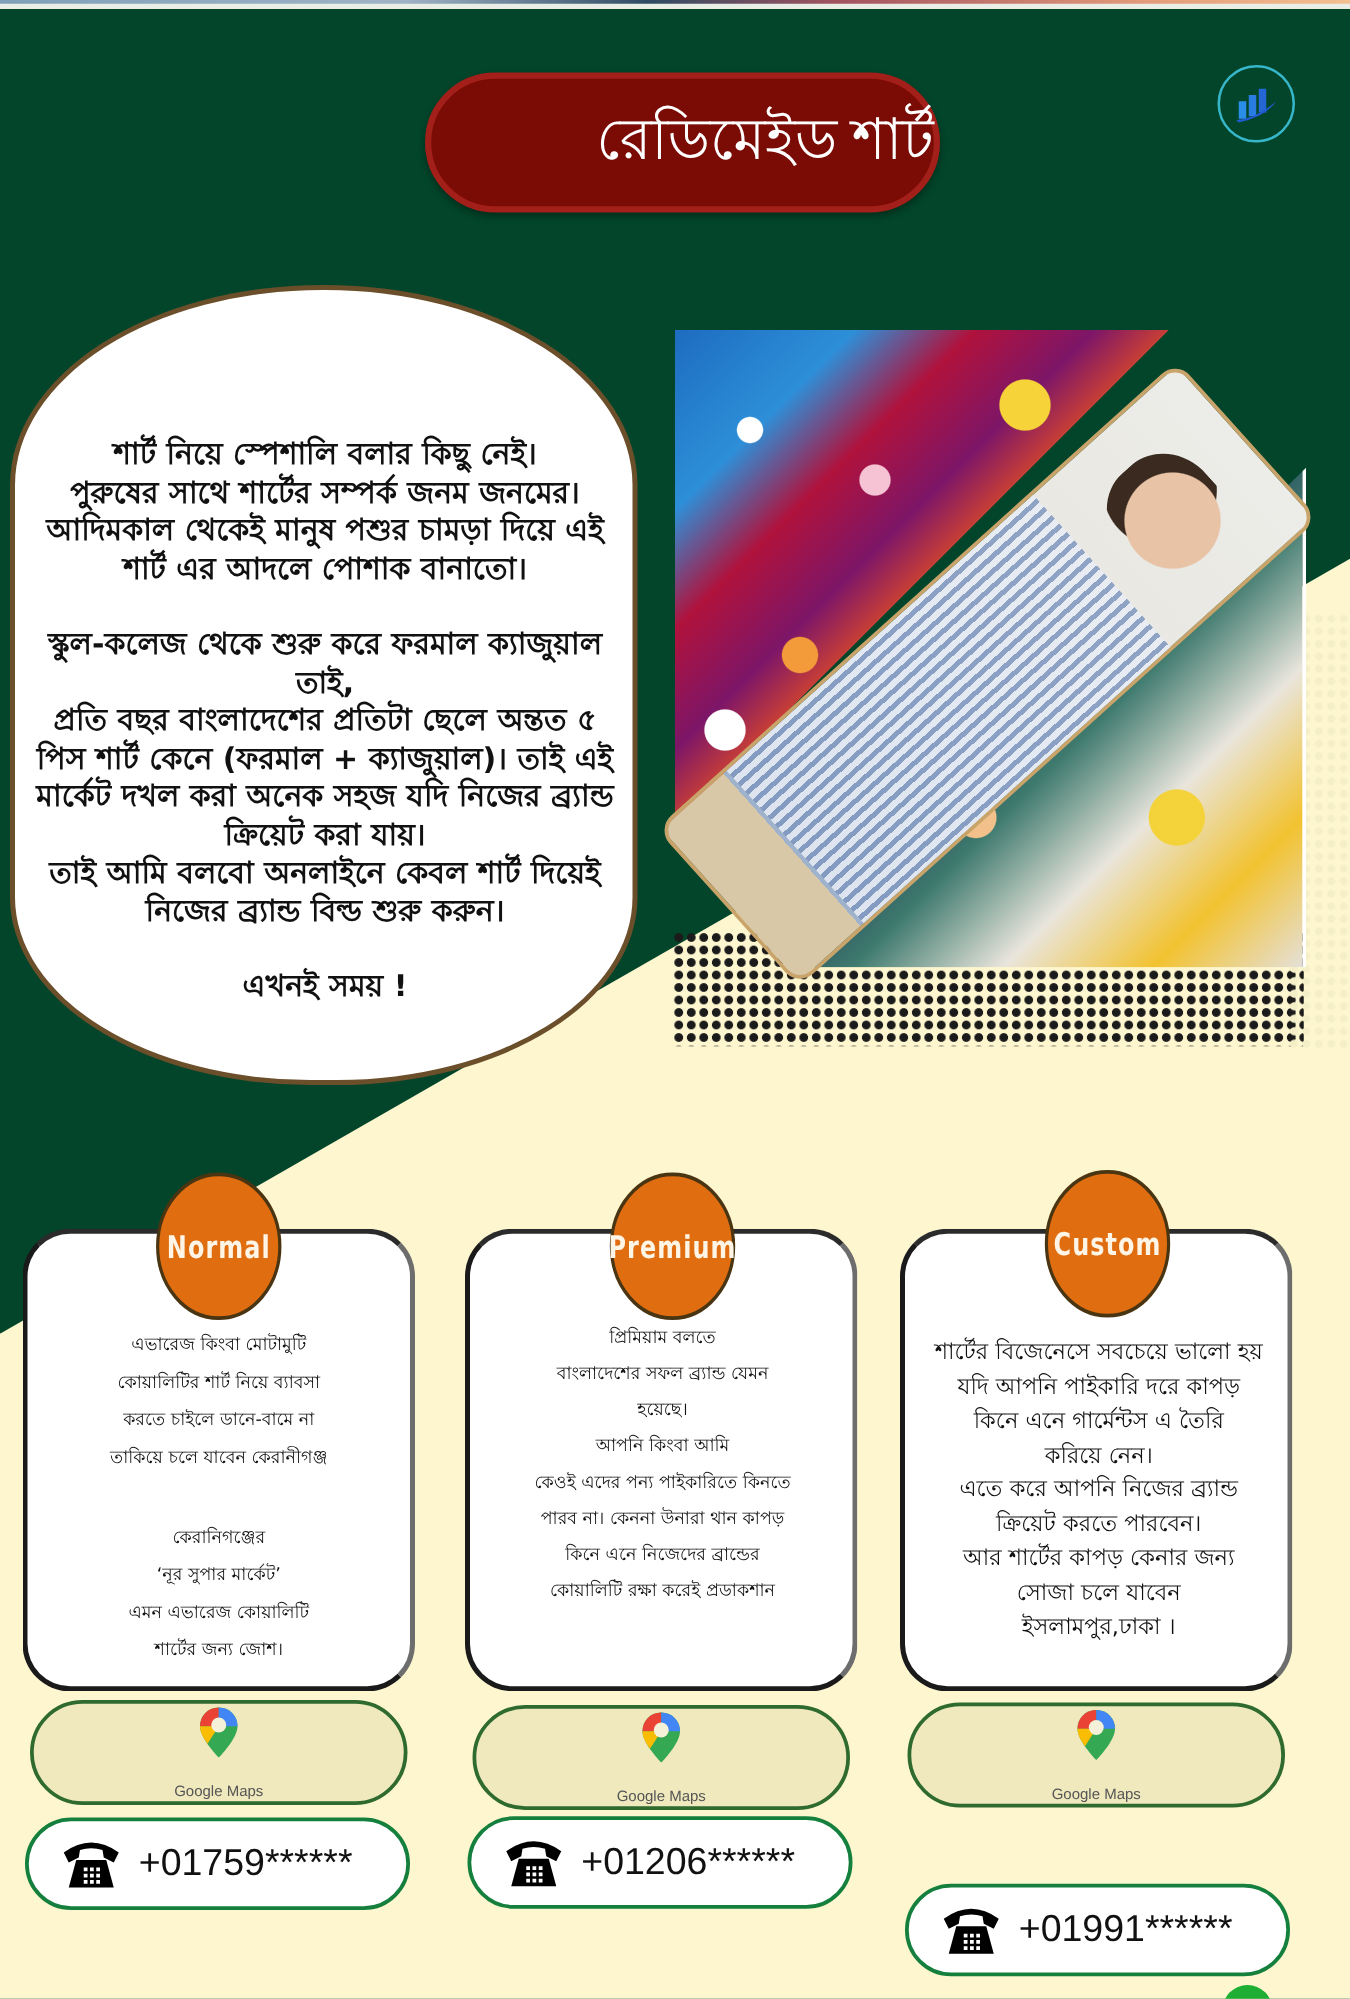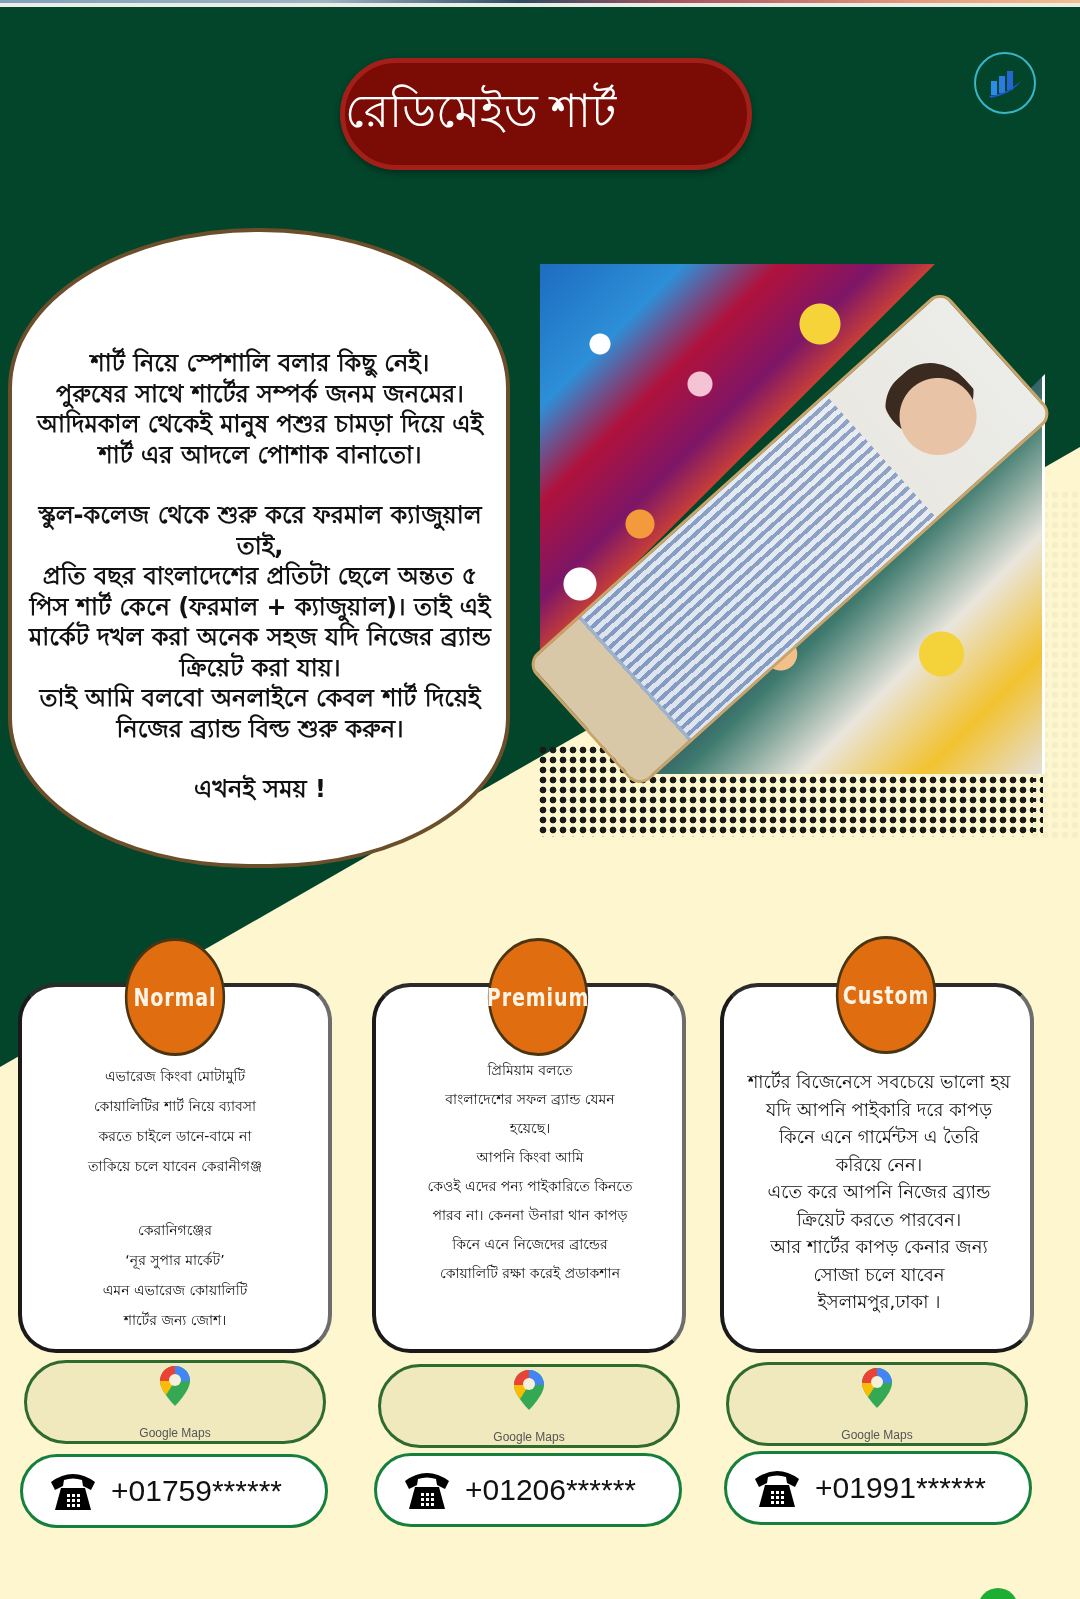--- a/index.html
+++ b/index.html
@@ -16,22 +16,22 @@
   .top-strip2 { position: absolute; left: 0; top: 3px; width: 1080px; height: 4px; background: #e9efe6; }
   .bg-green {
     position: absolute; left: 0; top: 7px; width: 1080px; height: 1100px;
     background: #02452a;
     clip-path: polygon(0 0, 100% 0, 100% 440px, 0 1060px);
   }
   .title-pill {
     position: absolute; left: 340px; top: 58px; width: 412px; height: 112px;
     border-radius: 56px; background: #7a0c05;
     border: 5px solid #a21f1a;
-    display: flex; align-items: center; justify-content: flex-start;
-    color: #fff; font-size: 46px; font-family: Liberation Sans, sans-serif;
+    display: flex; align-items: center; justify-content: flex-end;
+    color: #fff; font-size: 46px; font-family: Liberation Serif, serif;
     box-shadow: 0 3px 6px rgba(0,0,0,0.35);
   }
   .logo {
     position: absolute; left: 974px; top: 52px; width: 62px; height: 62px;
     border-radius: 50%; border: 2px solid #38b6c9;
     display: flex; align-items: center; justify-content: center;
   }
   .oval {
     position: absolute; left: 8px; top: 228px; width: 502px; height: 640px;
     background: #fff;
@@ -333,21 +333,21 @@
 <div class="maps-btn" style="left:726px; top:1362px;">
   <svg width="34" height="44" viewBox="0 0 34 44">
     <path d="M17 2 C8 2 2 9 2 17 C2 27 17 42 17 42 C17 42 32 27 32 17 C32 9 26 2 17 2 Z" fill="#34a853"></path>
     <path d="M17 2 C8 2 2 9 2 17 L17 17 Z" fill="#ea4335"></path>
     <path d="M17 2 C26 2 32 9 32 17 L17 17 Z" fill="#4285f4"></path>
     <path d="M2 17 C2 22 5 27 8 31 L17 17 Z" fill="#fbbc04"></path>
     <circle cx="17" cy="16" r="6" fill="#f5f0d8"></circle>
   </svg>
   <span class="maps-label">Google Maps</span>
 </div>
-<div class="phone-btn" style="left:724px; top:1451px;">
+<div class="phone-btn" style="left:724px; top:1507px;">
   <svg width="48" height="42" viewBox="0 0 48 42">
     <path d="M2 12 Q24 -4 46 12 L42 20 L34 16 L33 10 Q24 7 15 10 L14 16 L6 20 Z" fill="#000"></path>
     <path d="M12 18 L36 18 L42 40 L6 40 Z" fill="#000"></path>
     <g fill="#fff">
         <rect x="18" y="24" width="3" height="3"></rect>
         <rect x="23" y="24" width="3" height="3"></rect>
         <rect x="28" y="24" width="3" height="3"></rect>
         <rect x="18" y="29" width="3" height="3"></rect>
         <rect x="23" y="29" width="3" height="3"></rect>
         <rect x="28" y="29" width="3" height="3"></rect>

